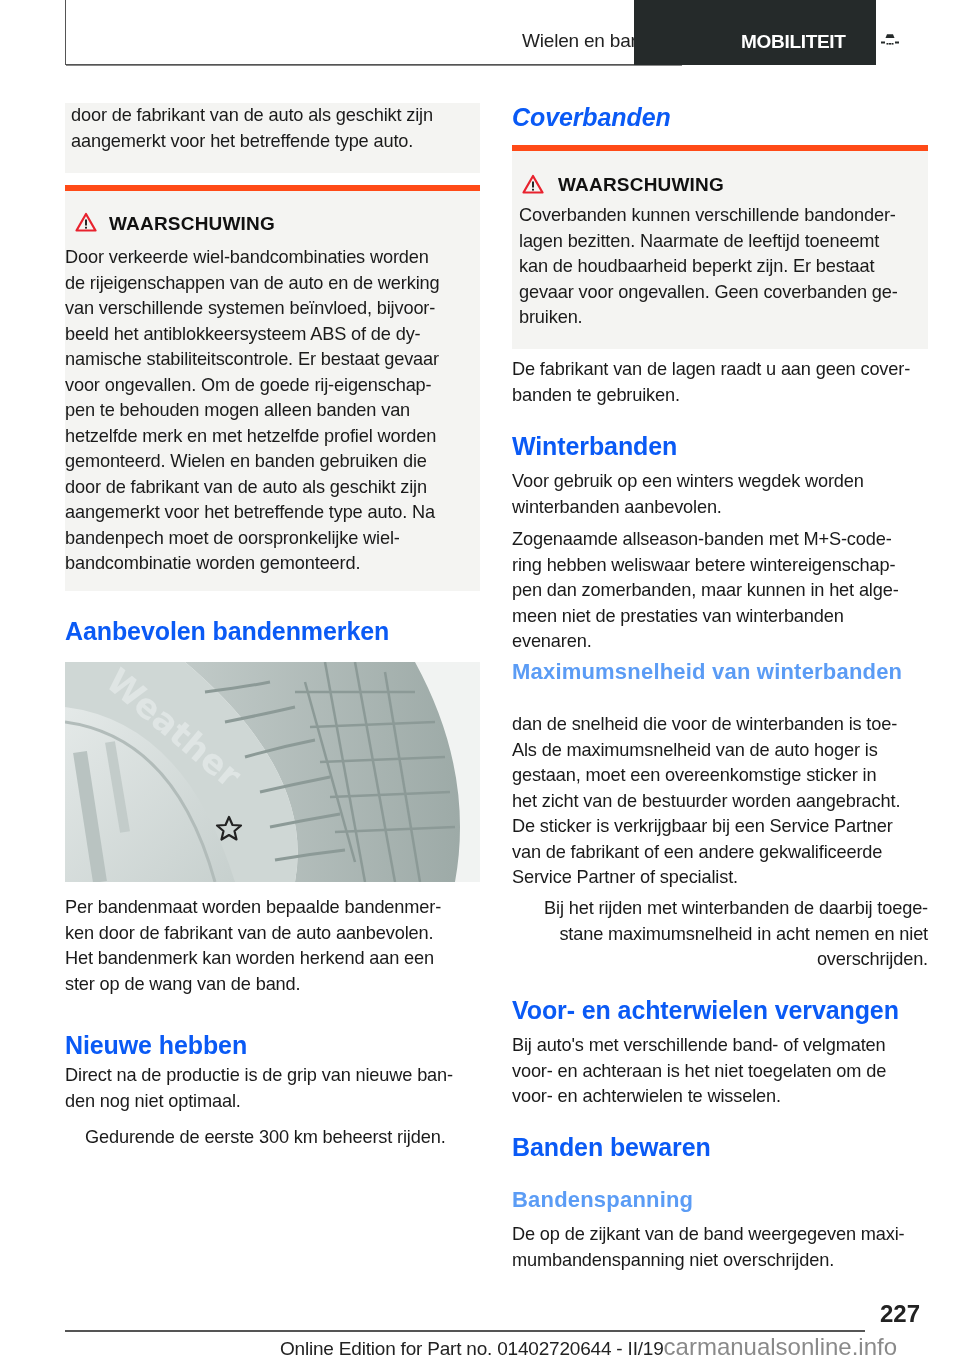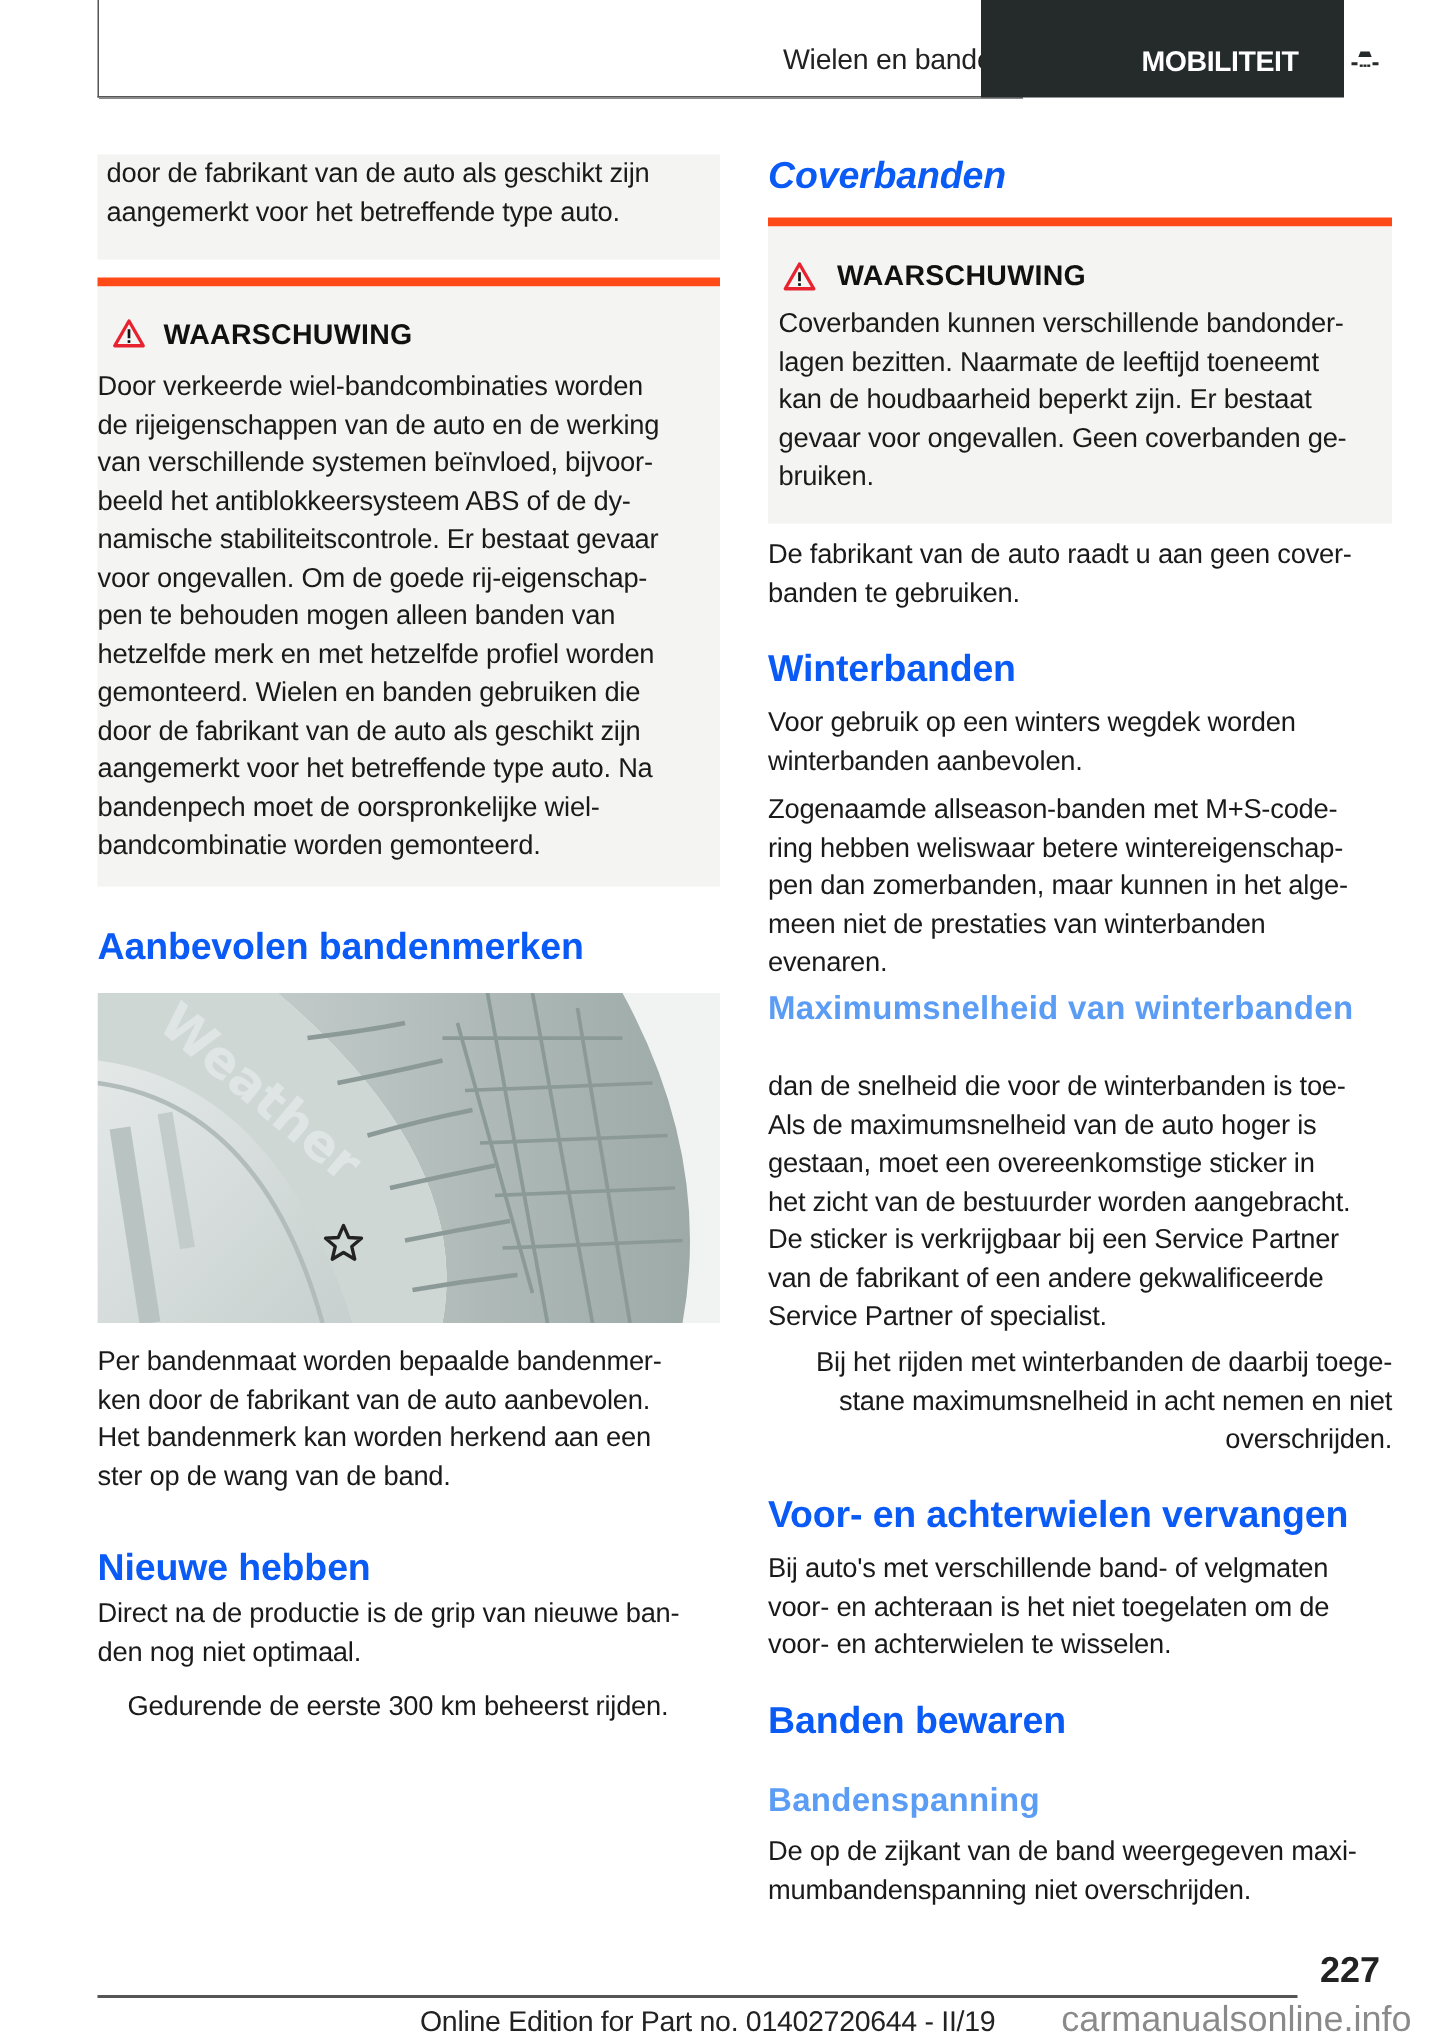--- a/index.html
+++ b/index.html
@@ -42,30 +42,30 @@
     }
     .warn-icon { position: absolute; width: 22px; height: 20px; }
     h2.h { margin: 0; font-weight: bold; color: #0a5af5; font-size: 25px; letter-spacing: -0.1px; position: absolute; }
     h3.h3 { margin: 0; font-weight: bold; color: #5b9cf5; font-size: 22px; letter-spacing: 0.2px; position: absolute; }
     .abs { position: absolute; }
     .tire-img { position: absolute; overflow: hidden; background: #f1f3f2; }
 
     .footer-line { position: absolute; left: 65px; top: 1330px; width: 800px; height: 2px; background: #555; }
     .pageno { position: absolute; left: 880px; top: 1300px; font-weight: bold; font-size: 24px; color: #222; }
     .footer-text { position: absolute; left: 280px; top: 1333px; font-size: 19px; color: #222; letter-spacing: -0.2px; white-space: nowrap; }
-    .footer-text .wm { color: #8a8a8a; font-size: 24px; letter-spacing: 0; margin-left: 44px; }
+    .footer-text .wm { color: #8a8a8a; font-size: 24px; letter-spacing: 0; }
   </style>
 </head>
 <body>
 
 <div>
   <div class="hdr-left" style="left:65px; width:582px;">
     <span class="sec">Wielen en banden</span>
   </div>
-  <div class="hdr-right" style="left:654px; width:242px;">
+  <div class="hdr-right" style="left:634px; width:242px;">
     <span class="chap" style="left:107px;">MOBILITEIT</span>
     <svg class="car-icon" style="left:244px;" viewBox="0 0 24 22">
       <path d="M5 8 L7 2.5 Q7.5 1.5 9 1.5 L15 1.5 Q16.5 1.5 17 2.5 L19 8 Z" fill="#fff"></path>
       <rect x="1" y="8" width="22" height="8" rx="1.5" fill="#fff"></rect>
       <rect x="2" y="15" width="4" height="6" rx="1" fill="#fff"></rect>
       <rect x="18" y="15" width="4" height="6" rx="1" fill="#fff"></rect>
       <path d="M7.5 7 L9 3.3 L15 3.3 L16.5 7 Z" fill="#252a2a"></path>
       <rect x="3" y="10.5" width="4" height="2" fill="#252a2a"></rect>
       <rect x="17" y="10.5" width="4" height="2" fill="#252a2a"></rect>
       <rect x="8.5" y="12" width="2" height="1.6" fill="#252a2a"></rect>
@@ -187,21 +187,21 @@
     <span class="warn-title" style="left:46px; top:23px;">WAARSCHUWING</span>
     <div class="abs" style="left:7px; top:52px; width:409px;">
       <p class="body">Coverbanden kunnen verschillende bandonder-</p>
       <p class="body">lagen bezitten. Naarmate de leeftijd toeneemt</p>
       <p class="body">kan de houdbaarheid beperkt zijn. Er bestaat</p>
       <p class="body">gevaar voor ongevallen. Geen coverbanden ge-</p>
       <p class="body">bruiken.</p>
     </div>
   </div>
   <div class="abs" style="left:512px; top:357px; width:416px;">
-    <p class="body">De fabrikant van de auto raadt u aan geen cover-</p>
+    <p class="body">De fabrikant van de lagen raadt u aan geen cover-</p>
     <p class="body">banden te gebruiken.</p>
   </div>
 
   <h2 class="h" style="left:512px; top:432px;">Winterbanden</h2>
   <div class="abs" style="left:512px; top:469px; width:416px;">
     <p class="body">Voor gebruik op een winters wegdek worden</p>
     <p class="body">winterbanden aanbevolen.</p>
   </div>
   <div class="abs" style="left:512px; top:527px; width:416px;">
     <p class="body">Zogenaamde allseason-banden met M+S-code-</p>

